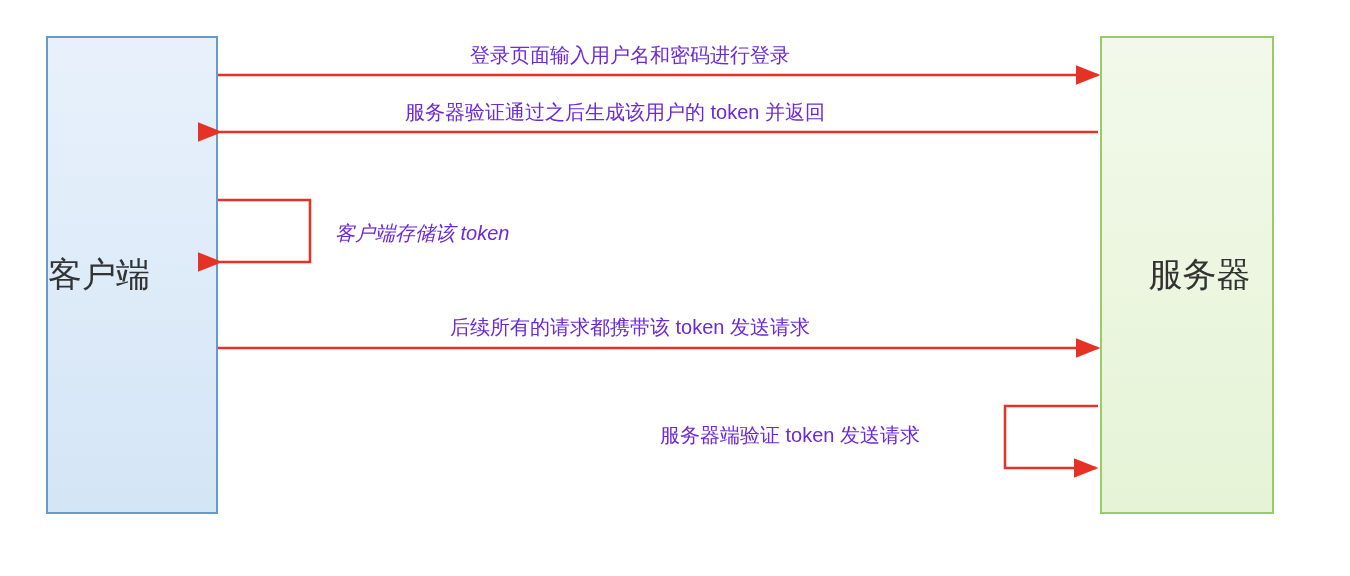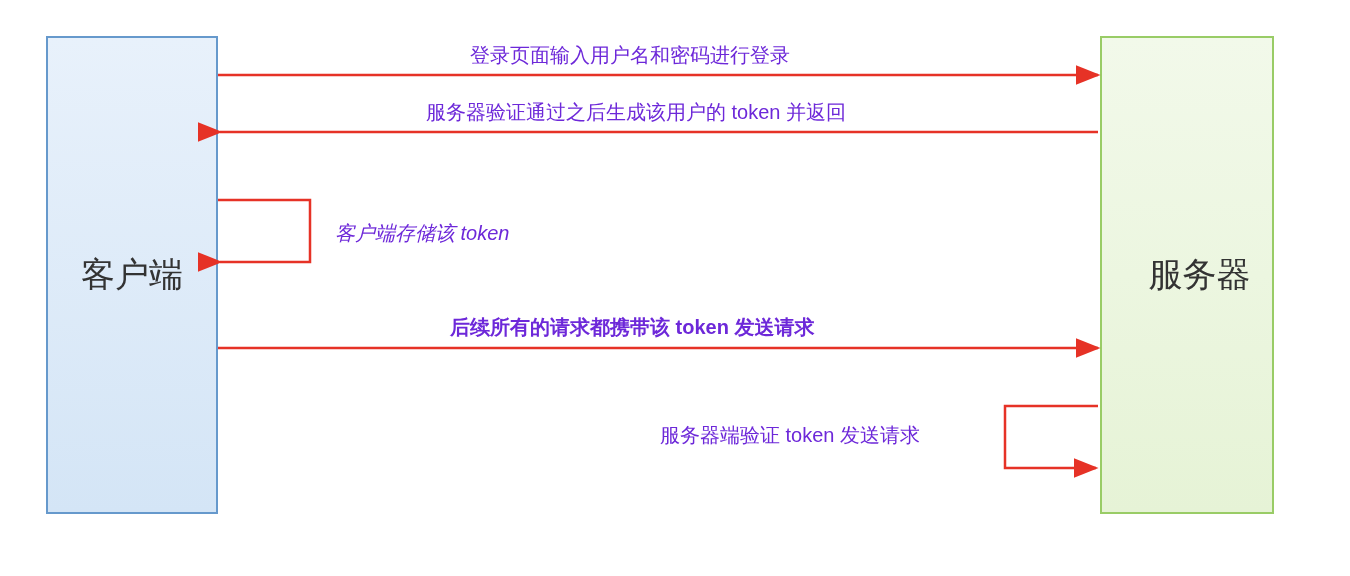--- a/index.html
+++ b/index.html
@@ -13,21 +13,21 @@
     .client-box {
       position: absolute;
       left: 46px;
       top: 36px;
       width: 172px;
       height: 478px;
       background: linear-gradient(to bottom, #e8f1fb, #d4e5f6);
       border: 2px solid #6699cc;
       display: flex;
       align-items: center;
-      justify-content: center;
+      justify-content: flex-start;
     }
     .server-box {
       position: absolute;
       left: 1100px;
       top: 36px;
       width: 174px;
       height: 478px;
       background: linear-gradient(to bottom, #f2f9ea, #e6f3d6);
       border: 2px solid #99cc66;
       display: flex;
@@ -48,23 +48,23 @@
       height: 576px;
       pointer-events: none;
     }
     .msg-label {
       position: absolute;
       font-size: 20px;
       color: #6d28d9;
       white-space: nowrap;
     }
     .msg1 { left: 470px; top: 42px; }
-    .msg2 { left: 426px; top: 99px; }
+    .msg2 { left: 405px; top: 99px; }
     .msg3 { left: 335px; top: 220px; font-style: italic; }
-    .msg4 { left: 450px; top: 314px; font-weight: bold; }
+    .msg4 { left: 450px; top: 314px; }
     .msg5 { left: 660px; top: 422px; }
   </style>
 </head>
 <body>
 
 <div class="client-box">
   <span class="box-label">客户端</span>
 </div>
 
 <div class="server-box">

